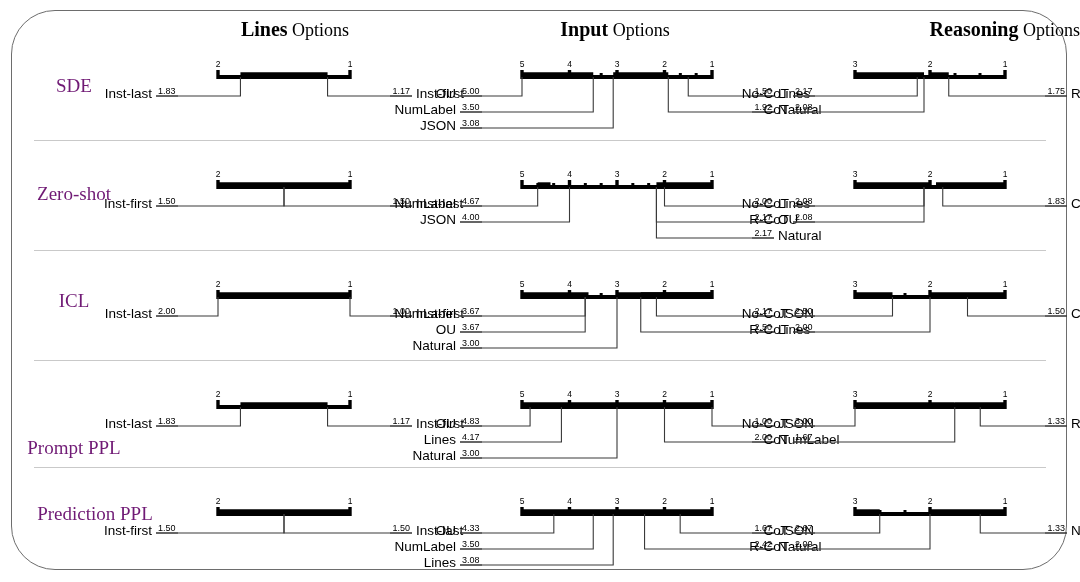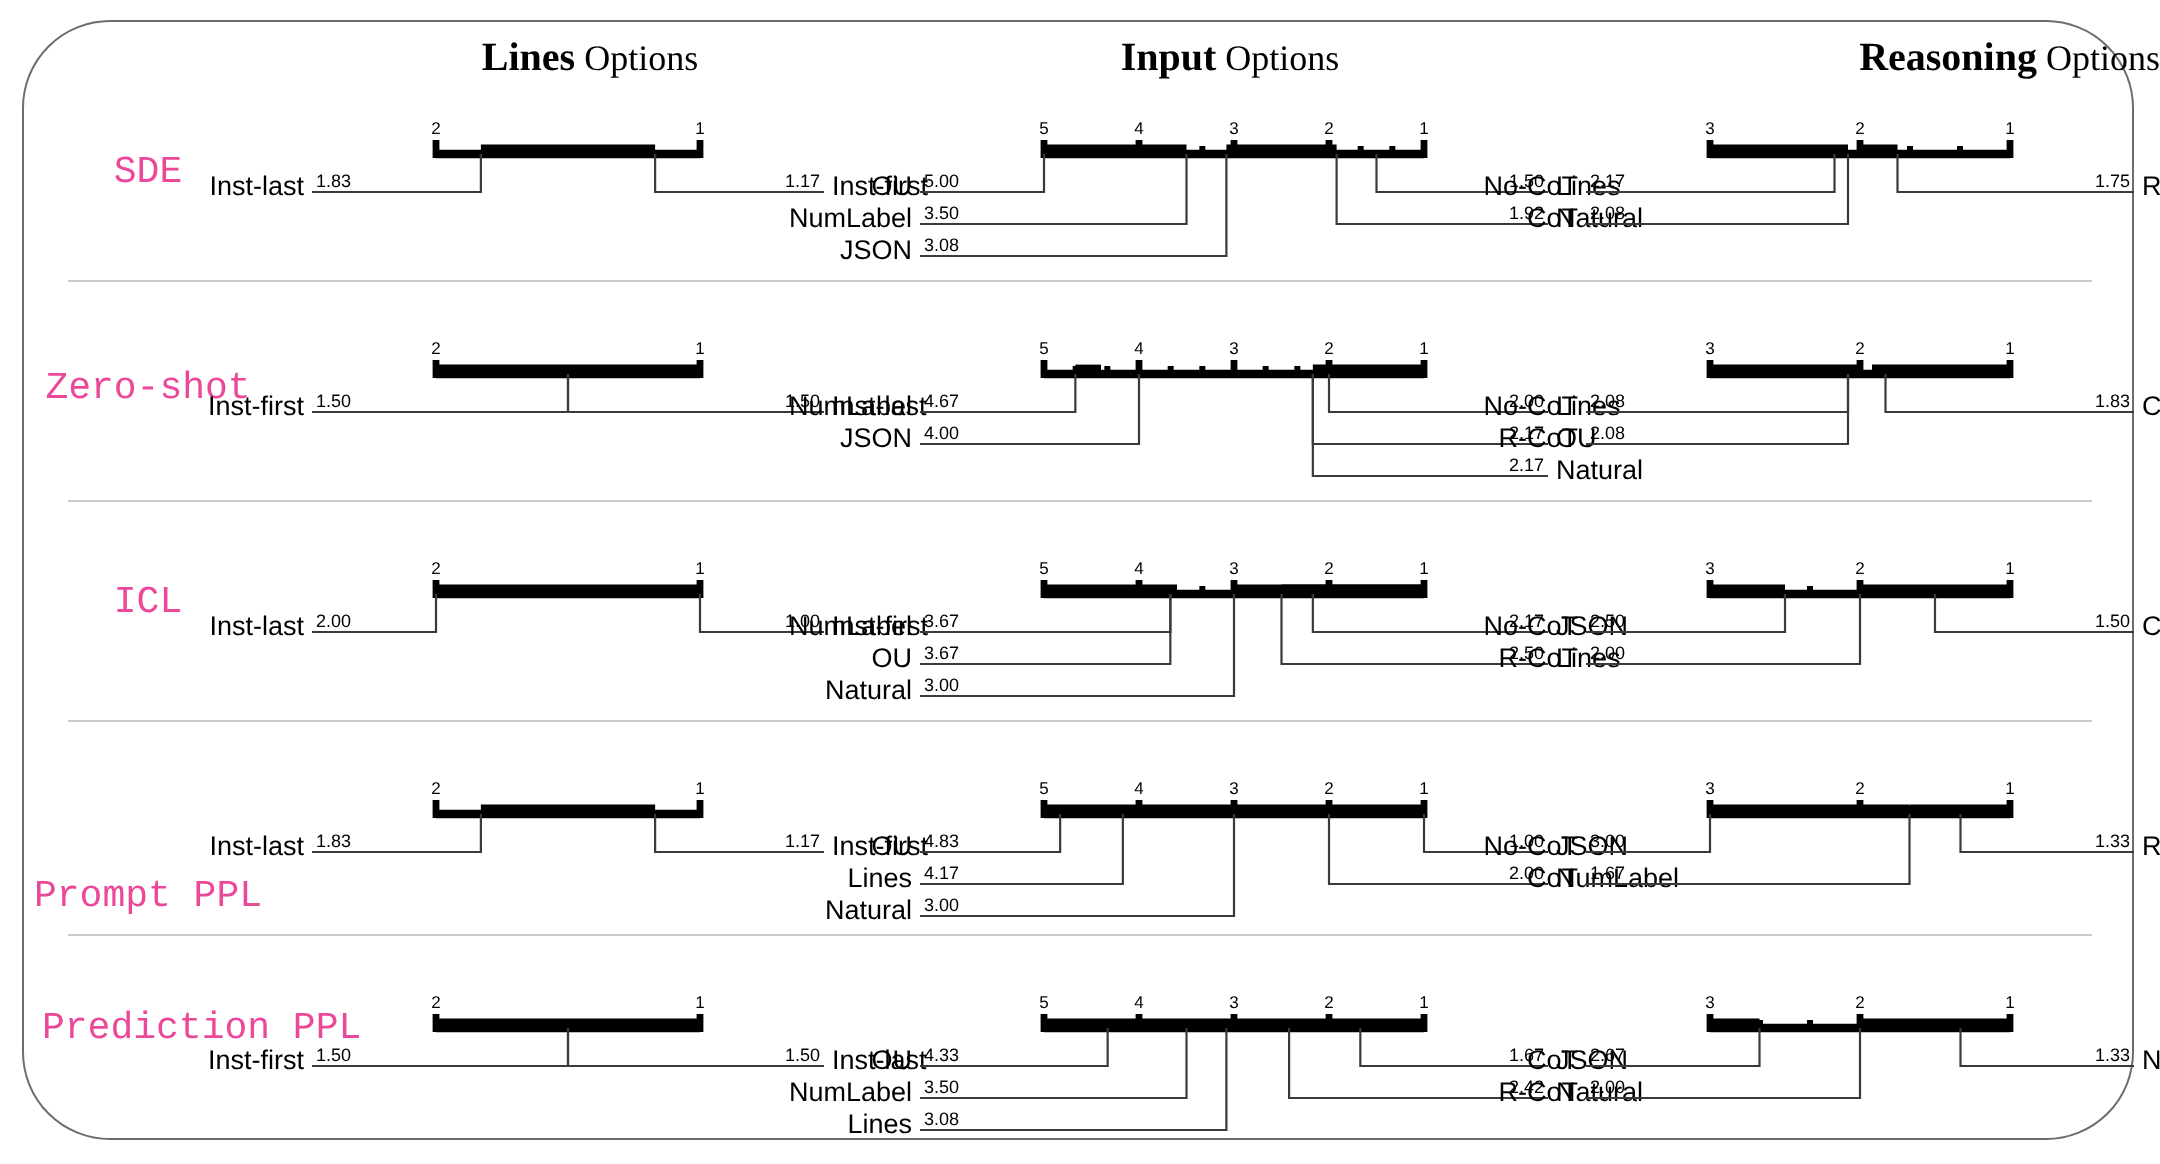--- a/index.html
+++ b/index.html
@@ -23,22 +23,22 @@
   #hdr-output{left:470px;width:290px;}
   #hdr-reason{left:790px;width:290px;text-align:right;}
 
   .rowsep{
     position:absolute;left:34px;width:1012px;height:1px;
     background:#c9c9c9;
   }
 
   .rowlabel{
     position:absolute;
-    font-family:Liberation Mono, monospace;
-    font-size:19px;color:#ec4899;white-space:nowrap;
+    font-family:Liberation Serif, serif;
+    font-size:19px;color:#701a75;white-space:nowrap;
     text-align:center;
   }
   .cdwrap{position:absolute;}
   svg{display:block;overflow:visible;}
   .axisline{stroke:#000;stroke-width:4.2;stroke-linecap:butt;}
   .majtick{stroke:#000;stroke-width:3.4;}
   .mintick{stroke:#000;stroke-width:3.0;}
   .ticklabel{font-family:"Liberation Sans",sans-serif;font-size:8.5px;fill:#000;text-anchor:middle;}
   .leader{stroke:#3a3a3a;stroke-width:1.1;fill:none;}
   .valtxt{font-family:"Liberation Sans",sans-serif;font-size:9px;fill:#000;}

